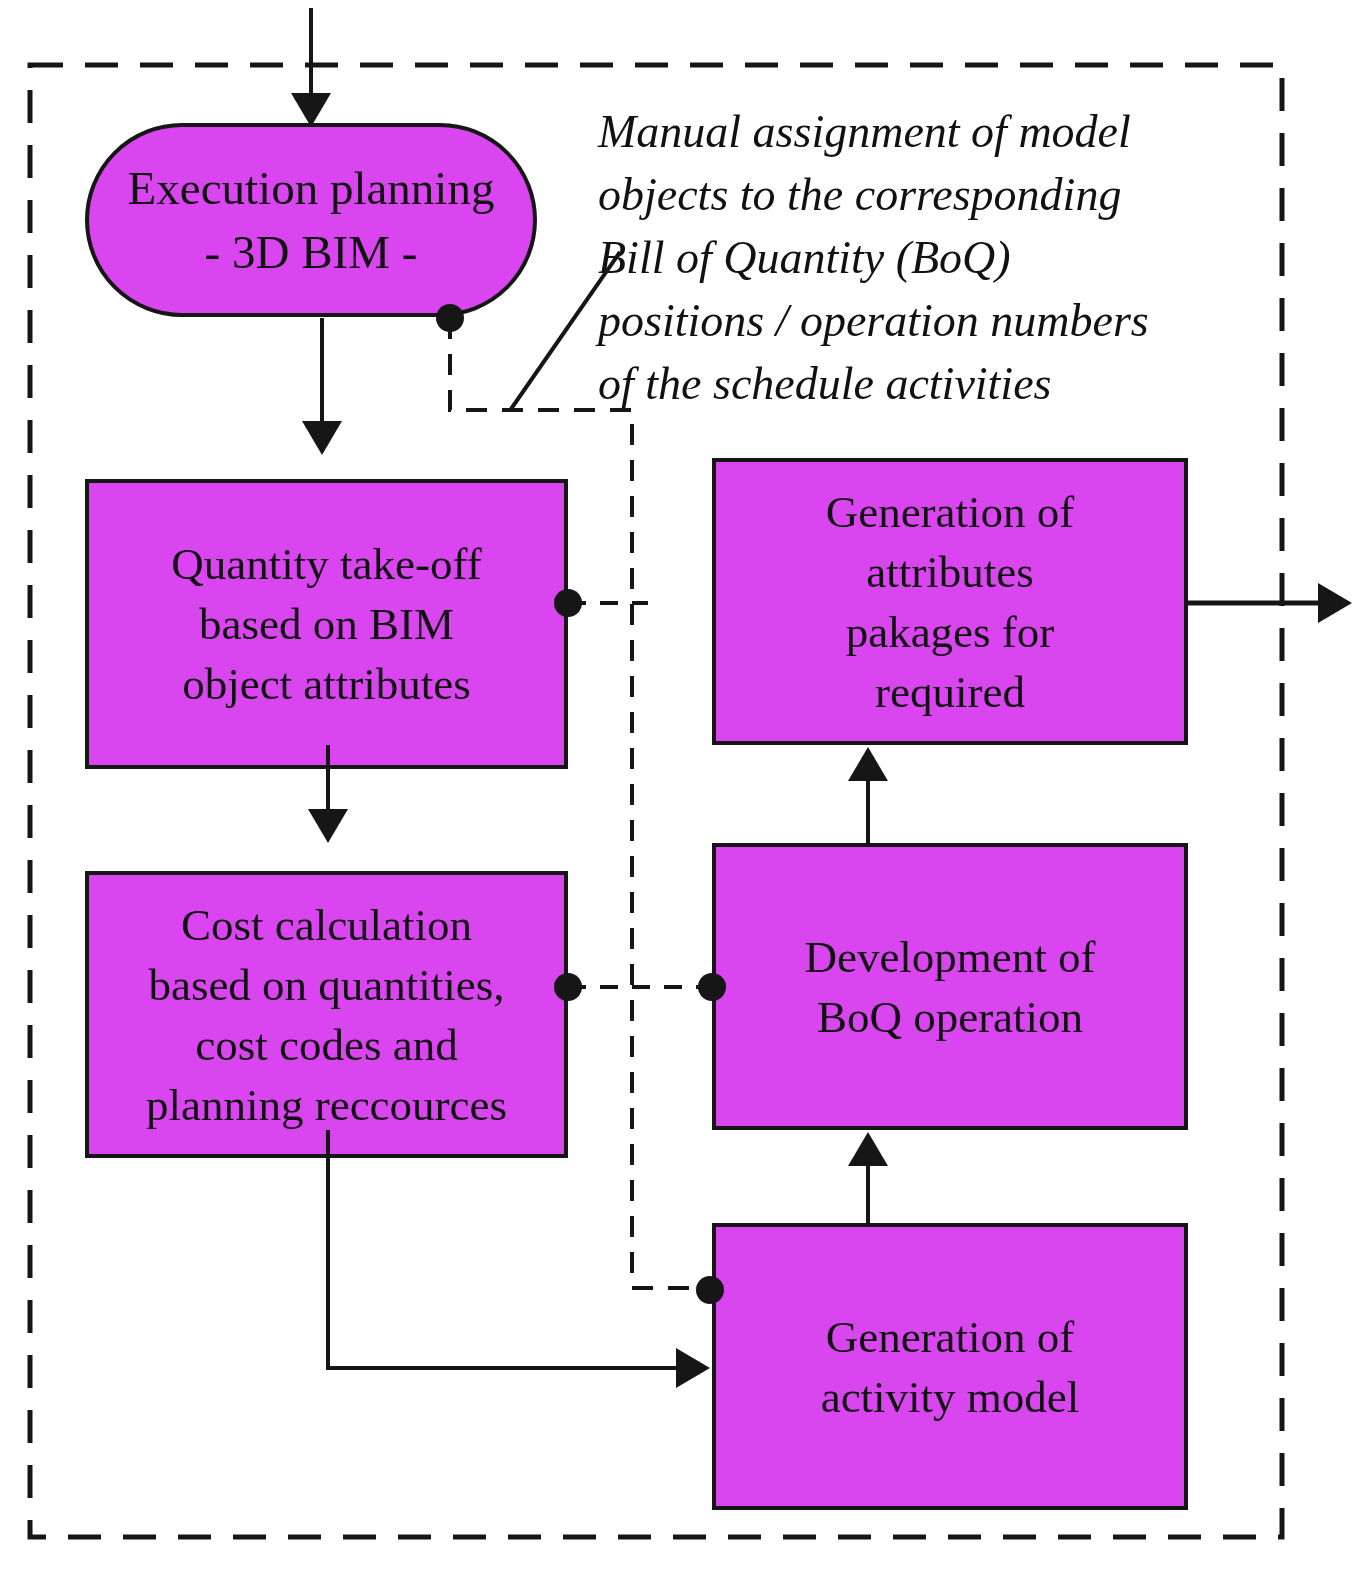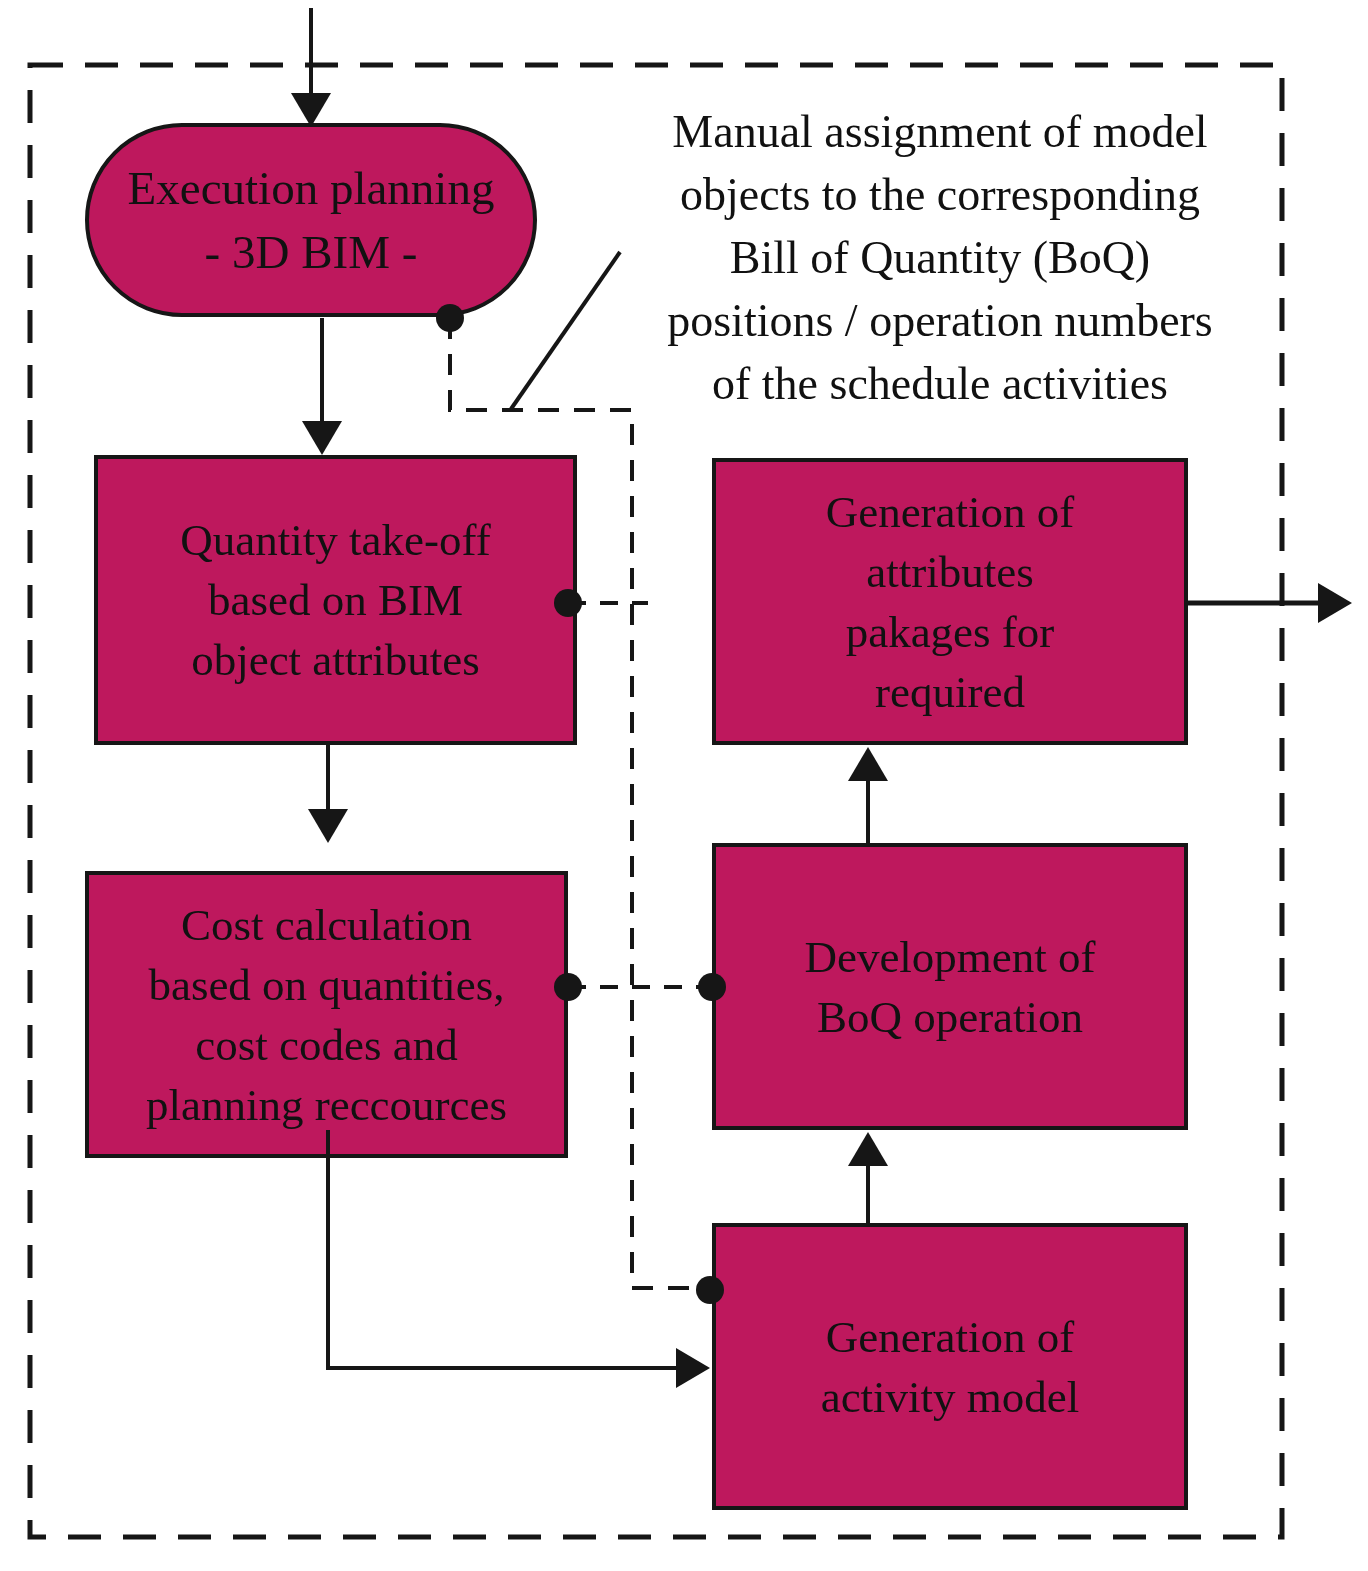--- a/index.html
+++ b/index.html
@@ -12,48 +12,48 @@
     width: 1368px;
     height: 1571px;
     background: #ffffff;
     font-family: "Liberation Serif", "DejaVu Serif", serif;
     color: #111111;
     overflow: hidden;
   }
   .node {
     position: absolute;
     box-sizing: border-box;
-    background: #be185d;
+    background: #d946ef;
     border: 4px solid #161616;
     display: flex;
     flex-direction: column;
     align-items: center;
     justify-content: center;
     text-align: center;
   }
   .node .ln {
     display: block;
     font-size: 45px;
     line-height: 60px;
     white-space: nowrap;
   }
   #terminator {
     left: 85px; top: 123px; width: 452px; height: 194px;
     border-radius: 97px;
   }
   #terminator .ln { font-size: 47px; line-height: 64px; }
-  #box-quantity   { left: 85px;  top: 455px;  width: 483px; height: 290px; margin-left: 9px; }
+  #box-quantity   { left: 85px;  top: 479px;  width: 483px; height: 290px; }
   #box-cost       { left: 85px;  top: 843px;  width: 483px; height: 287px; margin-top: 28px; }
   #box-procurement{ left: 712px; top: 458px;  width: 476px; height: 287px; }
   #box-boq        { left: 712px; top: 843px;  width: 476px; height: 287px; }
   #box-activity   { left: 712px; top: 1223px; width: 476px; height: 287px; }
   #annotation {
     position: absolute;
     left: 598px; top: 100px; width: 684px;
-    text-align: center;
+    font-style: italic;
   }
   #annotation .ln {
     display: block;
     font-size: 46px;
     line-height: 63px;
     white-space: nowrap;
   }
   #connectors {
     position: absolute;
     left: 0; top: 0;

